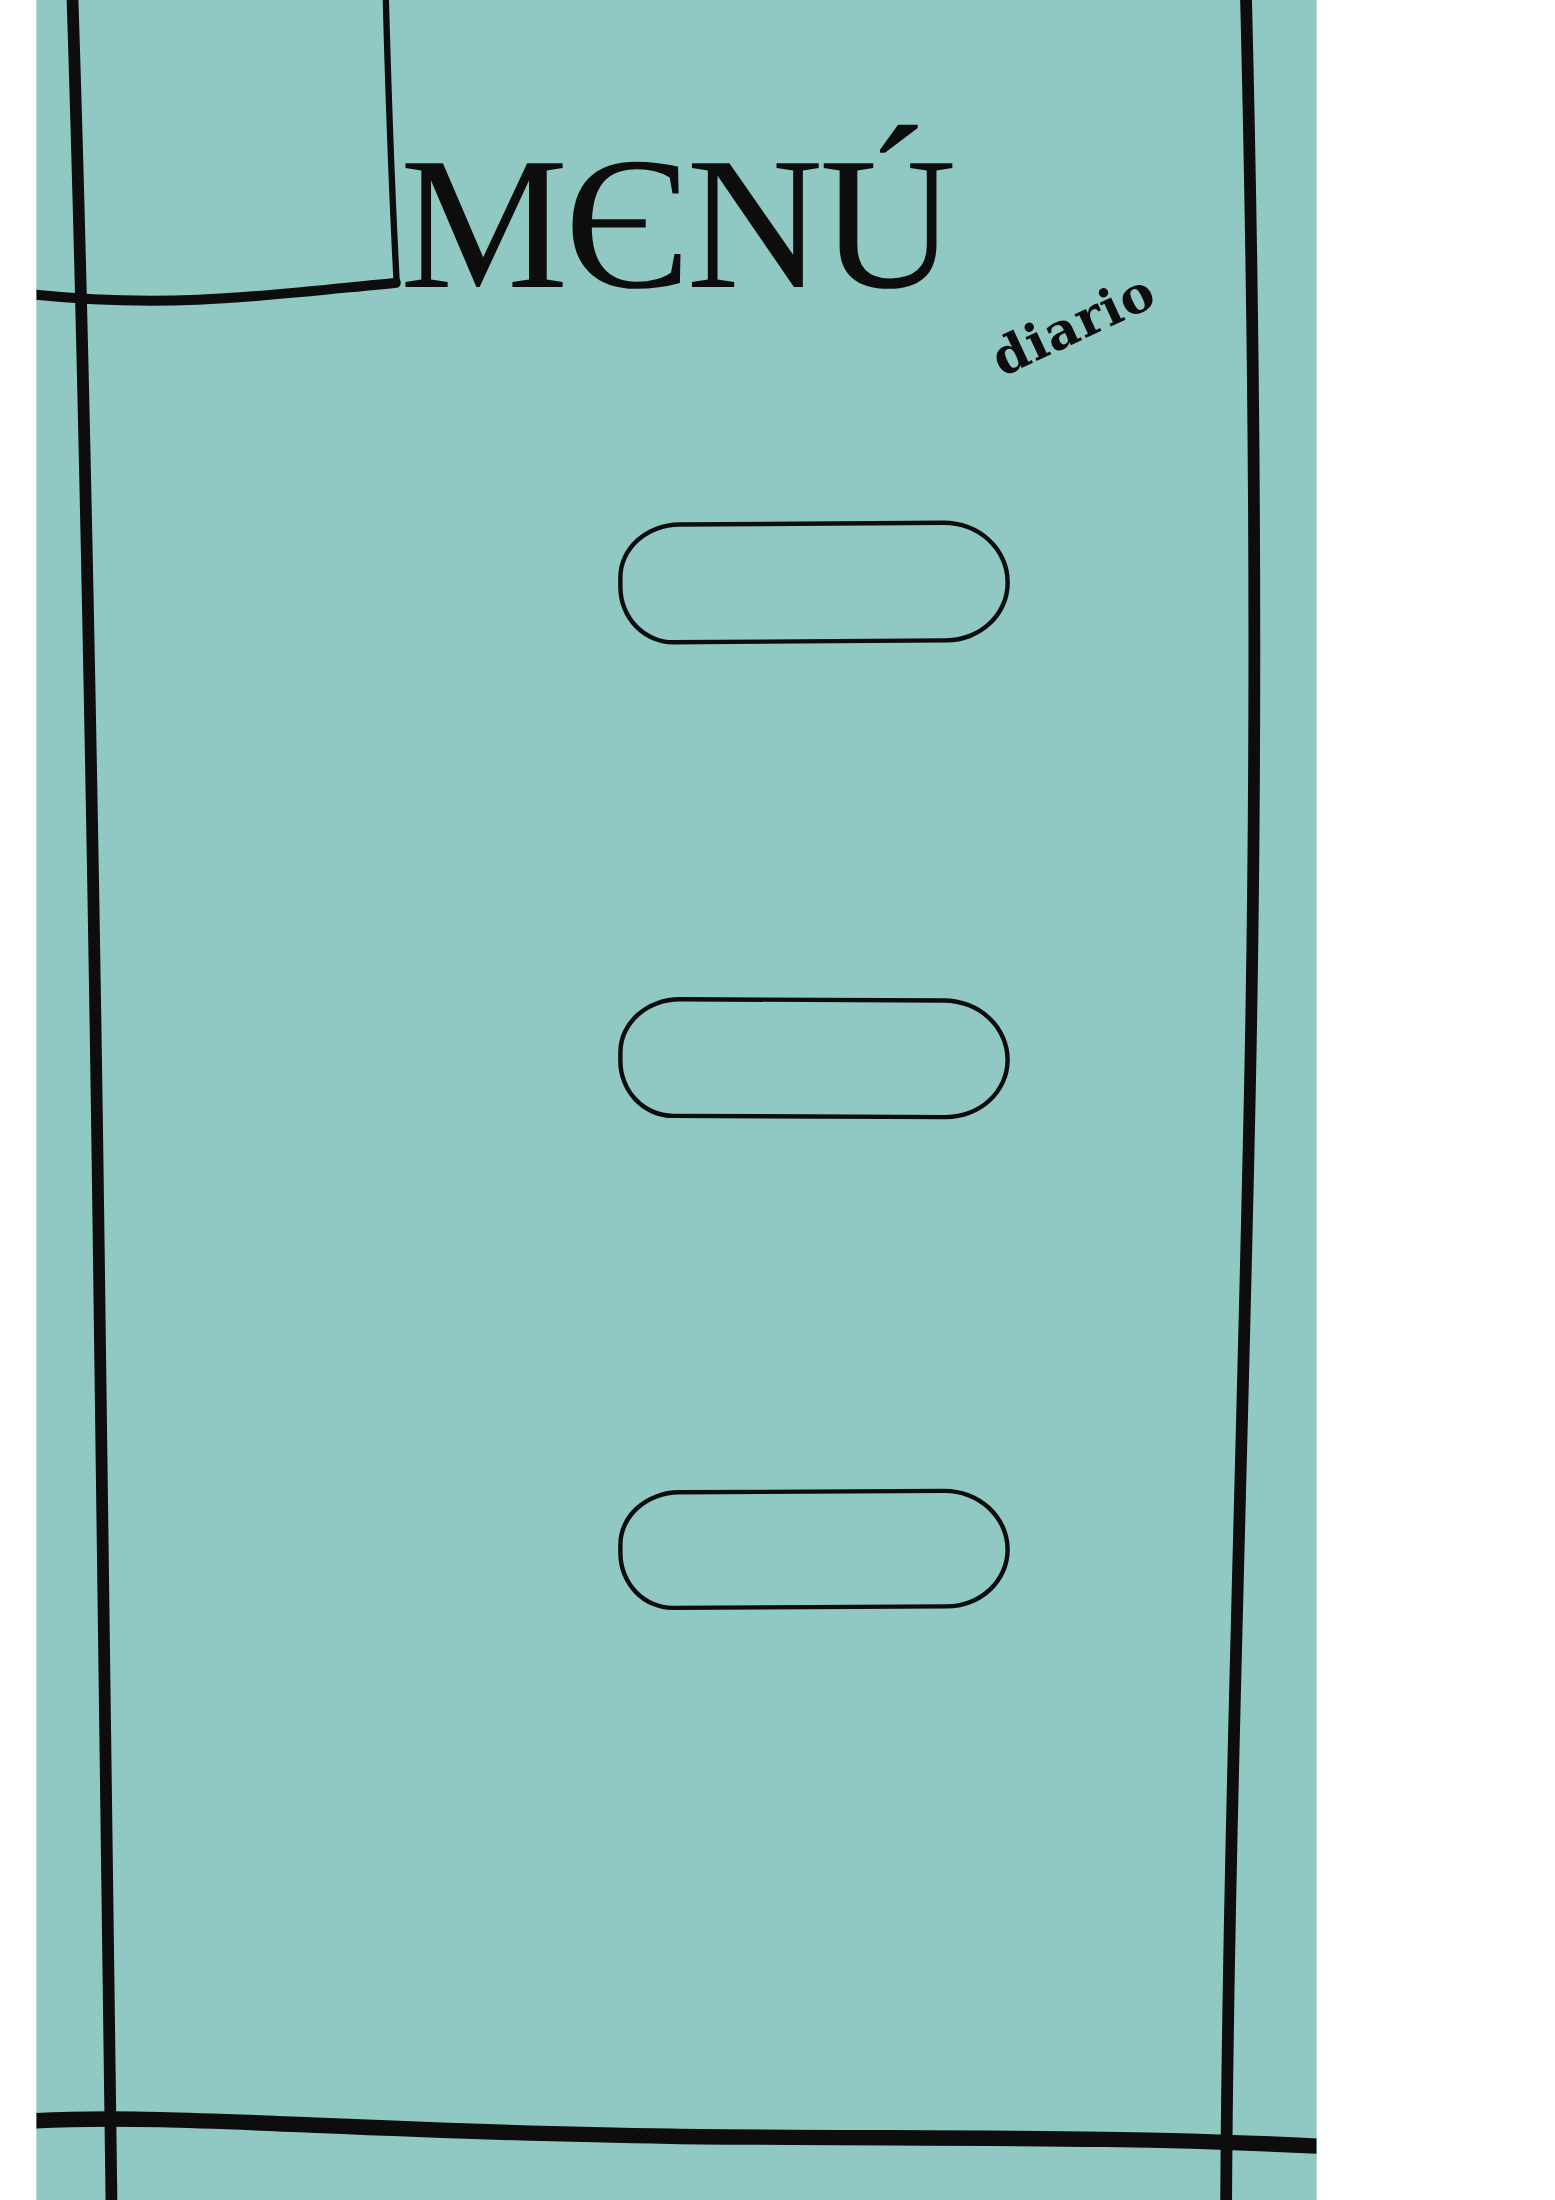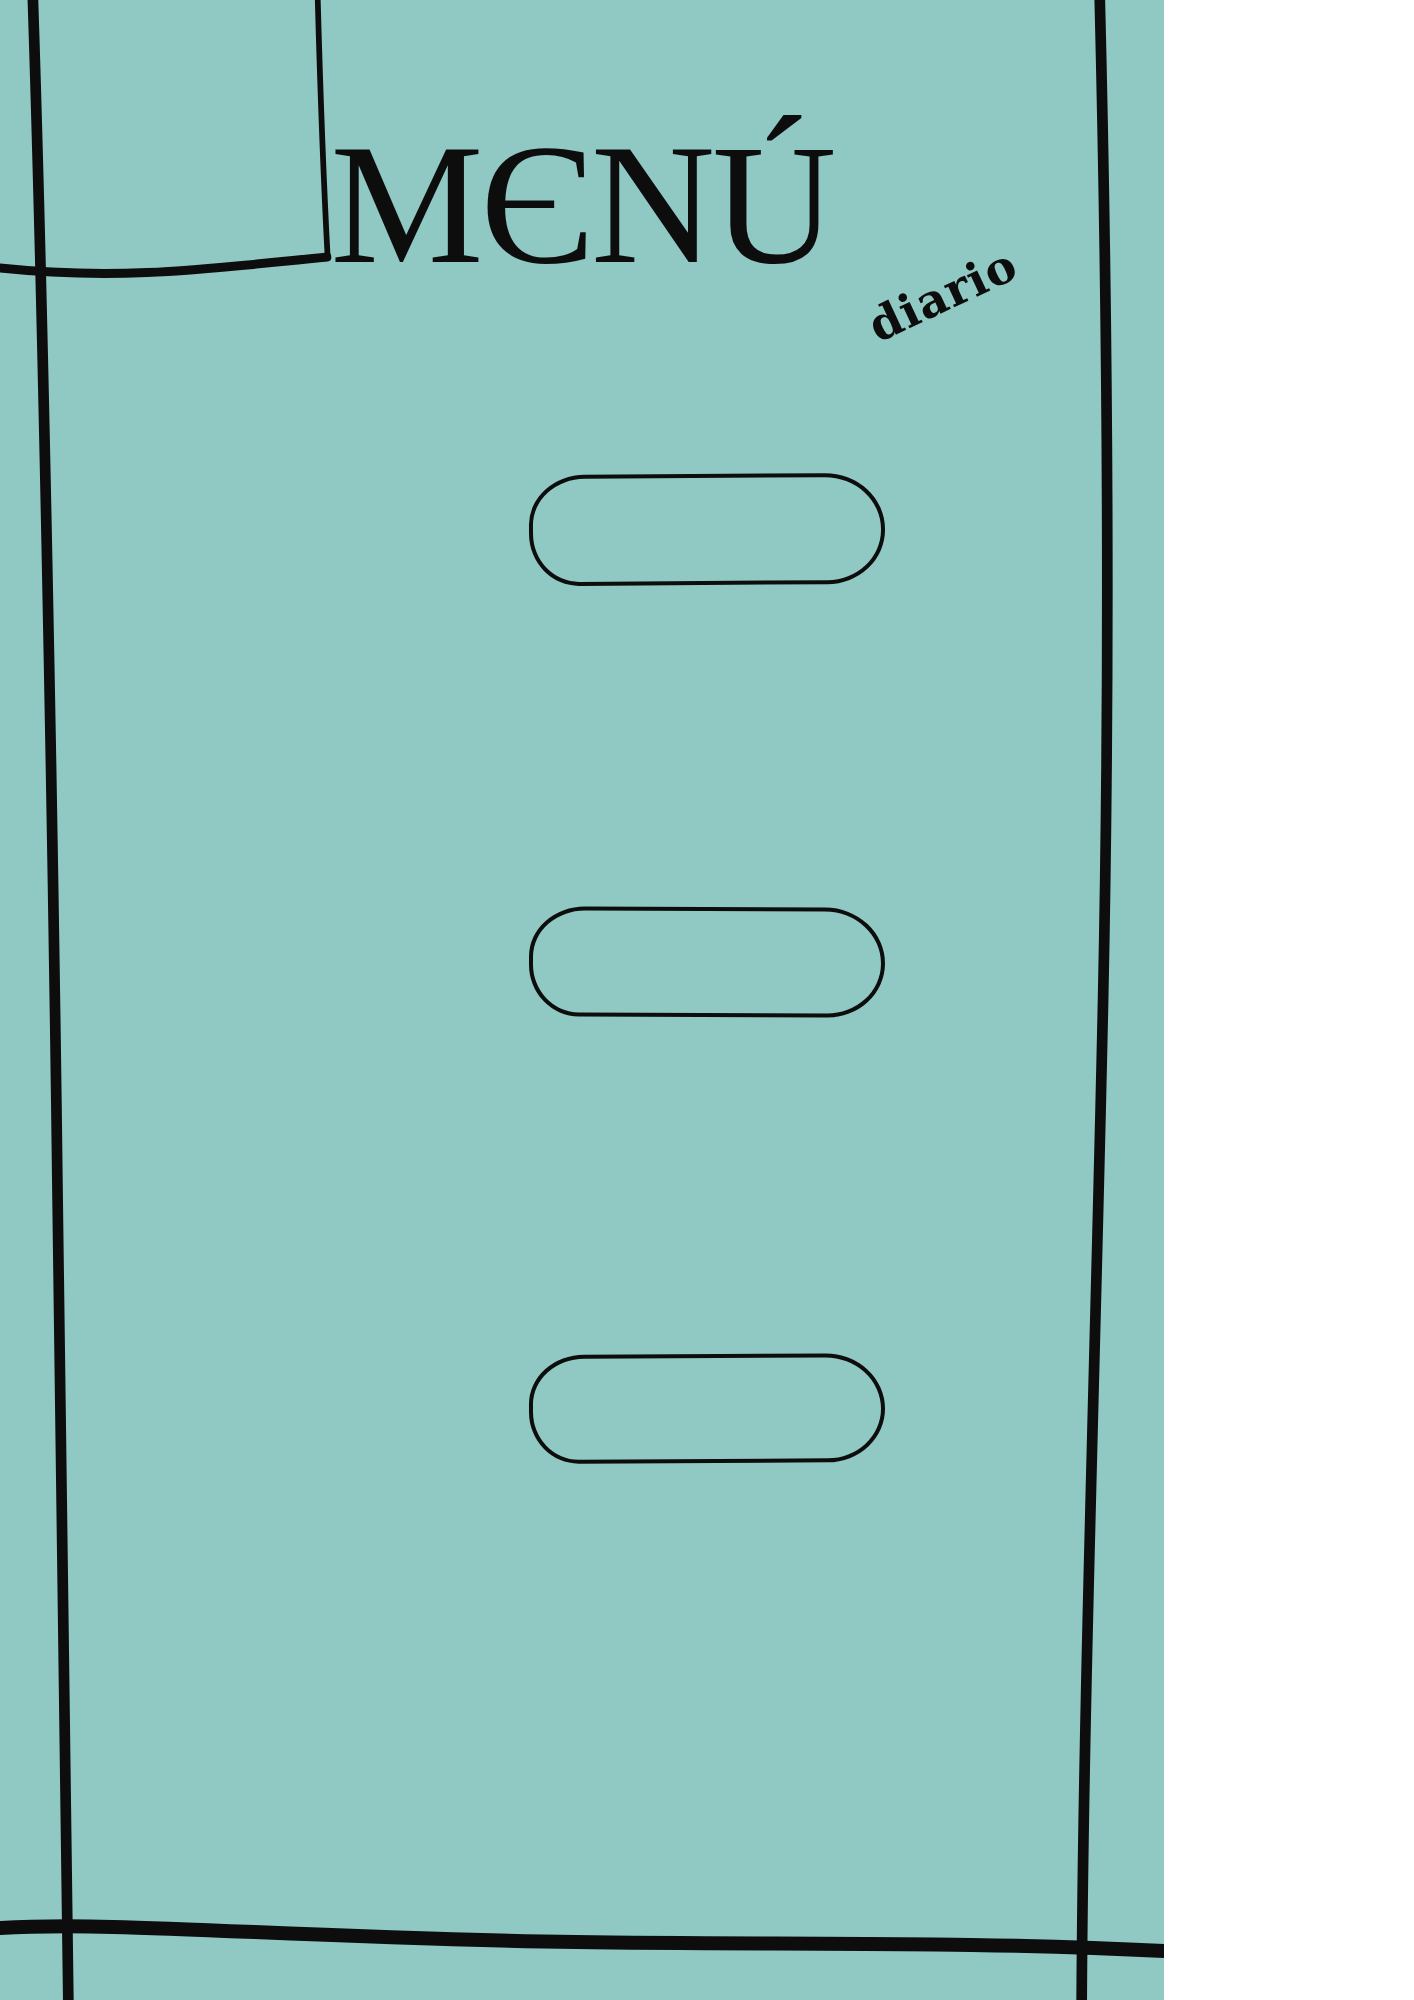--- a/index.html
+++ b/index.html
@@ -6,20 +6,21 @@
     margin: 0;
     padding: 0;
   }
   .page {
     position: relative;
     width: 1164px;
     height: 2000px;
     background: var(--bg, #90C8C3);
     overflow: hidden;
     font-family: "Liberation Serif", "DejaVu Serif", serif;
+    margin-left: 33px;
   }
   .frame-lines {
     position: absolute;
     inset: 0;
     width: 100%;
     height: 100%;
     color: var(--ink, #0D0D0D);
     display: block;
   }
   .frame-lines path {

